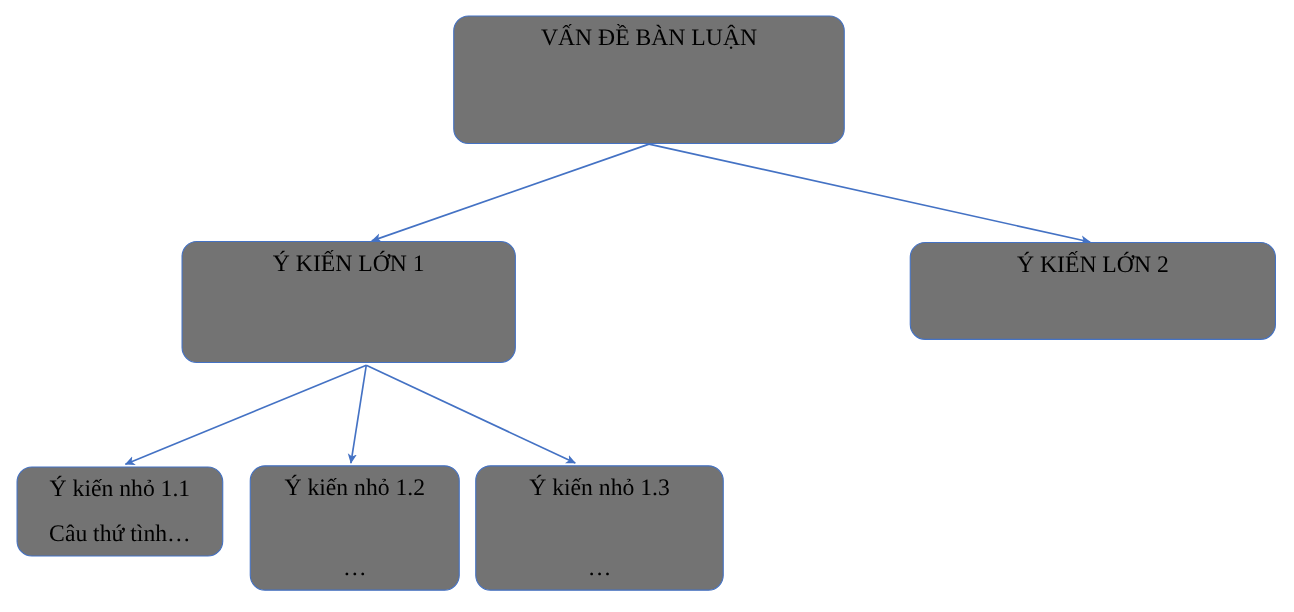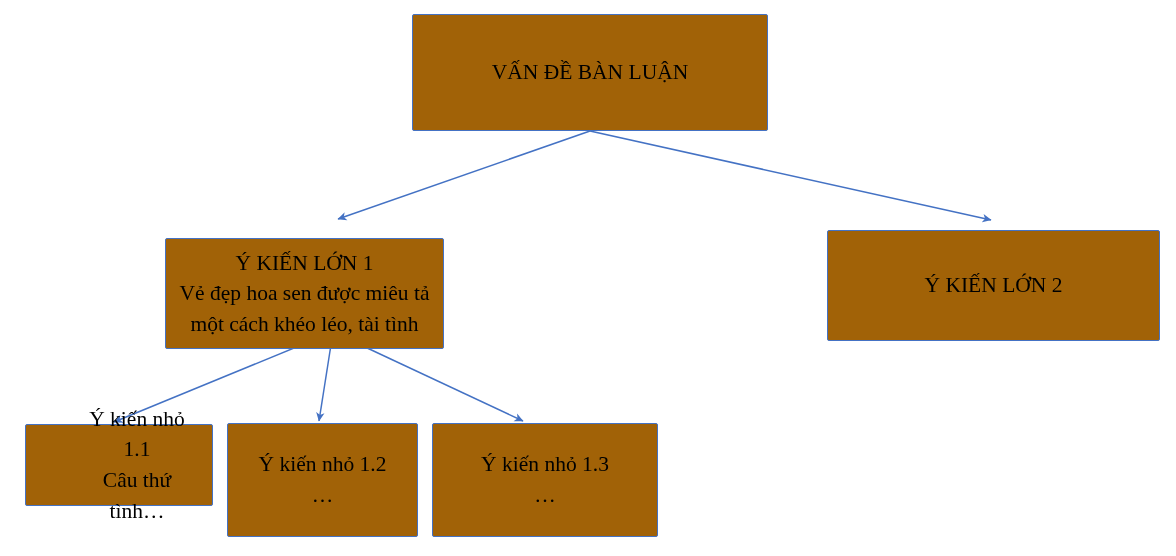--- a/index.html
+++ b/index.html
@@ -21,35 +21,35 @@
     left: 0;
     top: 0;
     width: 1176px;
     height: 556px;
     pointer-events: none;
   }
   .node {
     position: absolute;
     box-sizing: border-box;
     border: 1.6px solid #4472C4;
-    border-radius: 2px;
-    background: #a16207;
+    border-radius: 14px;
+    background: #737373;
     display: flex;
     flex-direction: column;
-    justify-content: center;
+    justify-content: space-between;
     align-items: center;
     text-align: center;
     font-size: 21.5px;
     line-height: 1.42;
     padding: 4px 12px;
   }
   .node-problem  { left: 412px; top: 14px;  width: 356px; height: 117px; }
-  .node-opinion1 { left: 165px; top: 238px; width: 279px; height: 111px; }
-  .node-opinion2 { left: 827px; top: 230px; width: 333px; height: 111px; }
-  .node-sub1     { left: 25px;  top: 424px; width: 188px; height: 82px; padding-left: 48px; }
+  .node-opinion1 { left: 165px; top: 219px; width: 304px; height: 111px; }
+  .node-opinion2 { left: 827px; top: 220px; width: 333px; height: 89px; }
+  .node-sub1     { left: 15px;  top: 424px; width: 188px; height: 82px; }
   .node-sub2     { left: 227px; top: 423px; width: 191px; height: 114px; }
   .node-sub3     { left: 432px; top: 423px; width: 226px; height: 114px; }
   .node .line { display: block; }
 </style>
 </head>
 <body>
 
 <div class="canvas">
 
   <svg class="edges" viewBox="0 0 1176 556" xmlns="http://www.w3.org/2000/svg">
@@ -64,21 +64,20 @@
     <line x1="333" y1="332" x2="319" y2="421" stroke="#4472C4" stroke-width="1.5" marker-end="url(#arrowhead)"></line>
     <line x1="333" y1="332" x2="523" y2="421" stroke="#4472C4" stroke-width="1.5" marker-end="url(#arrowhead)"></line>
   </svg>
 
   <div class="node node-problem">
     <span class="line">VẤN ĐỀ BÀN LUẬN</span>
   </div>
 
   <div class="node node-opinion1">
     <span class="line">Ý KIẾN LỚN 1</span>
-    <span class="line">Vẻ đẹp hoa sen được miêu tả một cách khéo léo, tài tình</span>
   </div>
 
   <div class="node node-opinion2">
     <span class="line">Ý KIẾN LỚN 2</span>
   </div>
 
   <div class="node node-sub1">
     <span class="line">Ý kiến nhỏ 1.1</span>
     <span class="line">Câu thứ tình…</span>
   </div>

